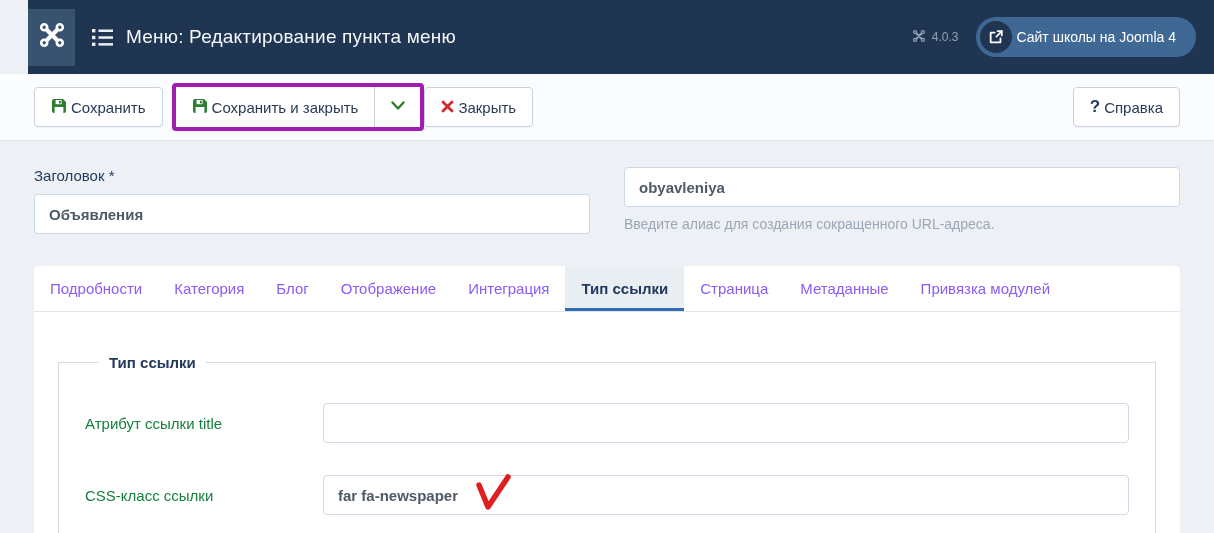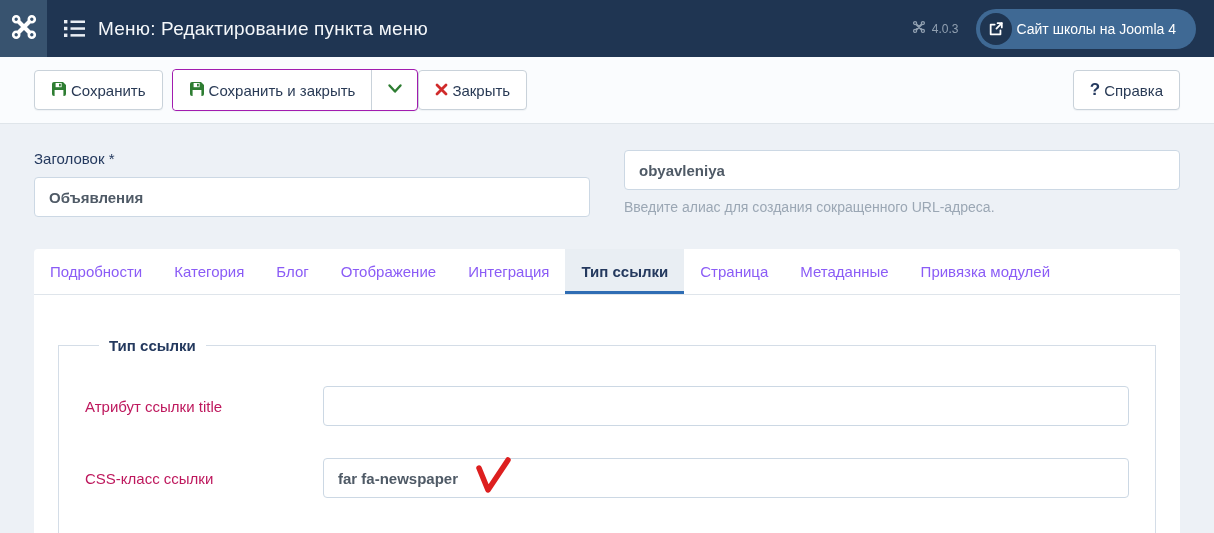--- a/index.html
+++ b/index.html
@@ -5,21 +5,21 @@
   * { box-sizing: border-box; margin: 0; padding: 0; }
   html,body { width: 1214px; height: 533px; overflow: hidden; }
   body {
     font-family: "Liberation Sans", "DejaVu Sans", sans-serif;
     background: #edf1f6;
     position: relative;
   }
 
   
   .header {
-    height: 57px; background: #1f3552; display: flex; align-items: center;
+    height: 74px; background: #1f3552; display: flex; align-items: center; margin-left: 28px;
   }
   .logo-tile {
     width: 47px; height: 57px; background: #38536f;
     display: flex; align-items: center; justify-content: center; flex: 0 0 auto;
   }
   .header-list-icon { margin-left: 17px; display: flex; align-items: center; }
   .header-title {
     color: #f4f7fa; font-size: 19px; margin-left: 13px; letter-spacing: .2px;
     white-space: nowrap;
   }
@@ -40,21 +40,21 @@
     height: 67px; background: #fafcfe; border-bottom: 1px solid #dfe5ea;
     display: flex; align-items: center; padding: 0 34px;
   }
   .btn {
     display: inline-flex; align-items: center; gap: 4px;
     background: #fff; border: 1px solid #c9d2da; border-radius: 4px;
     padding: 0 16px; height: 40px; font-size: 15px; color: #293a55;
     cursor: pointer; font-family: inherit; box-shadow: 0 1px 1px rgba(30,50,80,.05); justify-content: center;
   }
   .btn + .btn, .btn-group { margin-left: 9px; }
-  .btn-group { display: inline-flex; background: #fff; border: 1px solid #a21caf; border-radius: 4px; box-shadow: 0 1px 1px rgba(30,50,80,.05); }
+  .btn-group { display: inline-flex; background: #fff; border: 4px solid #a21caf; border-radius: 4px; box-shadow: 0 1px 1px rgba(30,50,80,.05); }
   .btn-group .btn { border: none; box-shadow: none; margin: 0; border-radius: 4px 0 0 4px; }
   .btn-caret {
     width: 46px; display: flex; align-items: center; justify-content: center;
     border-left: 1px solid #c9d2da; cursor: pointer; border-radius: 0 4px 4px 0;
   }
   .toolbar-spacer { flex: 1; }
   .help-q { font-weight: 800; font-size: 17px; color: #24395e; }
 
   
   .main { padding: 26px 34px 0; }
@@ -80,21 +80,21 @@
   }
   .tab-content { padding: 42px 24px 40px; }
 
   fieldset.link-type {
     border: 1px solid #d4dde7; padding: 0 26px 46px; margin: 0;
   }
   fieldset.link-type legend {
     margin-left: 14px; padding: 0 10px; font-size: 15px; font-weight: 700; color: #24395e;
   }
   .field-row { display: flex; align-items: center; margin-top: 32px; }
-  .field-row .row-label { width: 238px; flex: 0 0 auto; color: #be185d; font-size: 15px; }
+  .field-row .row-label { width: 238px; flex: 0 0 auto; color: #15803d; font-size: 15px; }
   .input-wrap { position: relative; flex: 1; }
   .red-check { position: absolute; left: 150px; top: -4px; pointer-events: none; }
 </style>
 </head>
 <body>
 
 <div class="header">
   <div class="logo-tile">
     <span>
       <svg width="28" height="28" viewBox="0 0 28 28">

